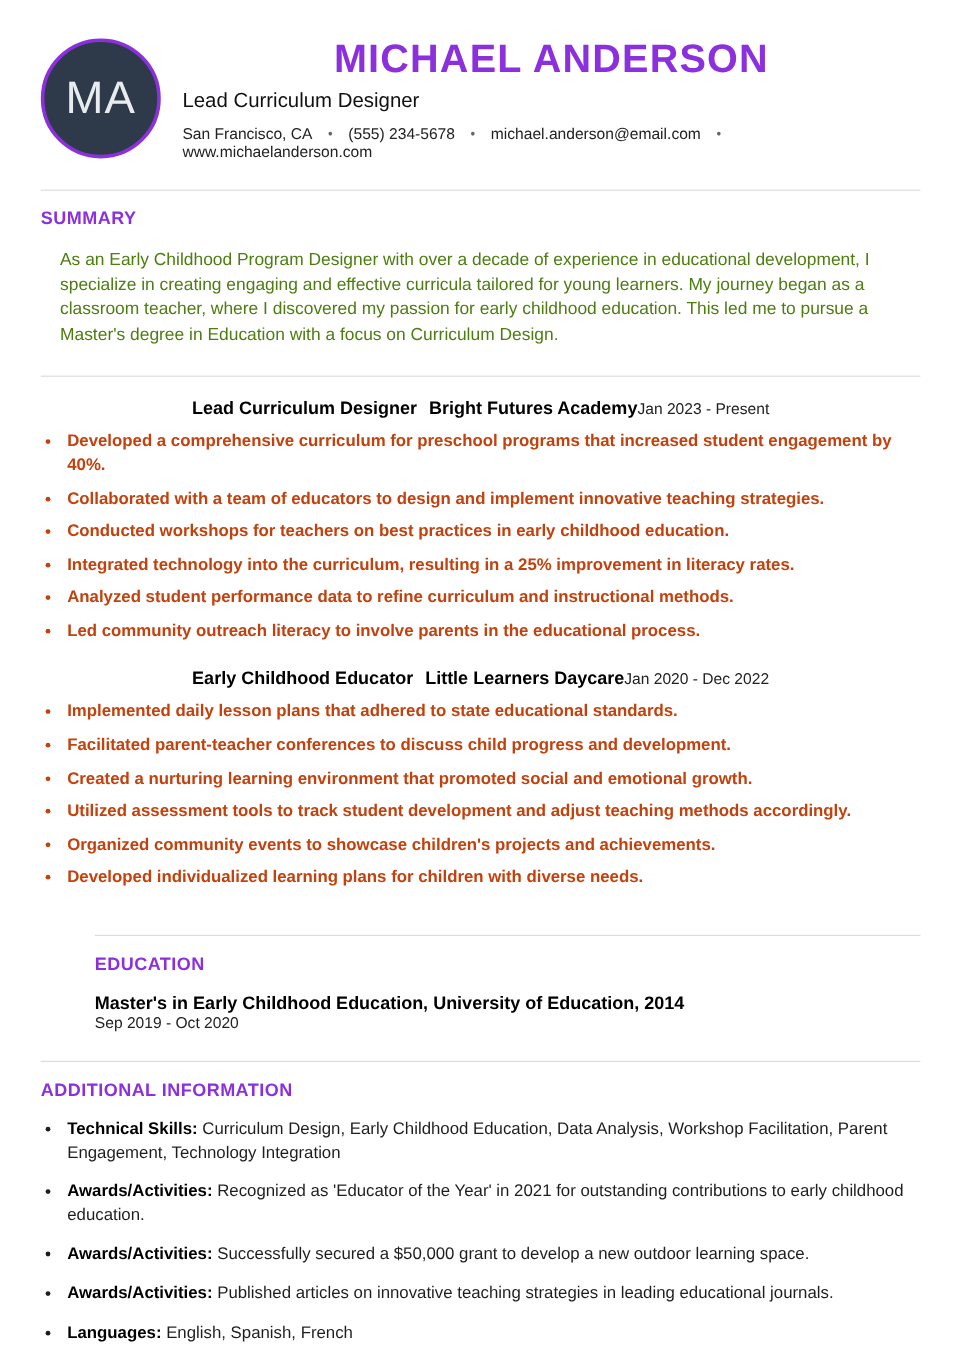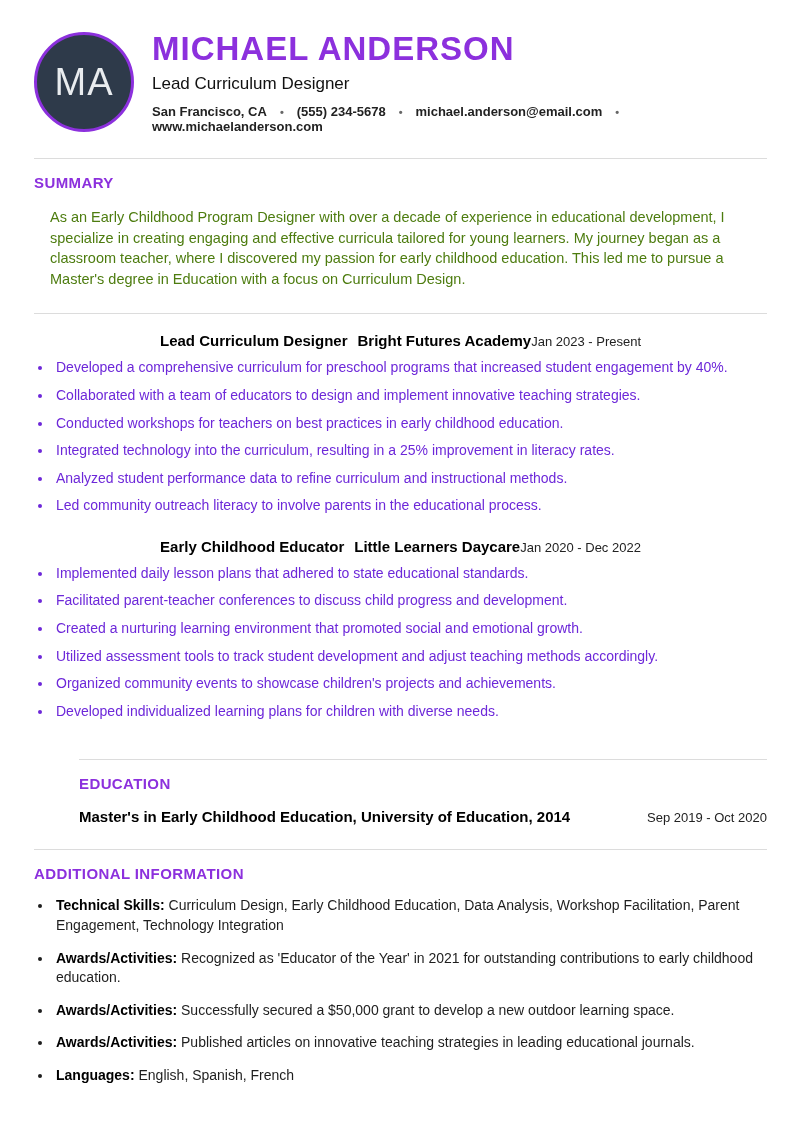--- a/index.html
+++ b/index.html
@@ -39,34 +39,34 @@
     letter-spacing: 1px;
     font-weight: 400;
   }
   .header-text { margin-left: 18px; flex: 1; }
   .name {
     margin: 0 0 6px 0;
     color: var(--accent);
     font-size: 33px;
     font-weight: 700;
     letter-spacing: 1px;
+    text-align: center;
   }
   .job-headline {
     margin: 0 0 10px 0;
     font-size: 17px;
     font-weight: 400;
     color: #111;
   }
   .contact {
     font-size: 13px;
     color: #222;
     display: flex;
     align-items: center;
     flex-wrap: wrap;
-    font-weight: bold;
   }
   .contact .dot { color: #666; margin: 0 13px; font-size: 11px; }
 
   
   section { margin-top: 24px; }
   section.gap-lg { margin-top: 38px; margin-left: 45px; }
   hr.rule { border: none; border-top: 1px solid var(--rule); margin: 0; }
   .section-heading {
     color: var(--accent);
     font-size: 15px;
@@ -96,29 +96,31 @@
 
   ul.bullets {
     margin: 0;
     padding-left: 19px;
   }
   ul.bullets li {
     font-size: 14px;
     line-height: 1.4;
     margin-bottom: 8px;
     padding-left: 3px;
-    color: #6d28d9;
+    color: #c2410c;
+    font-weight: bold;
   }
 
   
   .edu-head {
     display: flex;
     justify-content: space-between;
     align-items: baseline;
     margin-top: 16px;
+    flex-direction: column;
   }
   .edu-degree { font-size: 15px; font-weight: 700; color: #000; }
 
   
   ul.additional {
     margin: 14px 0 0 0;
     padding-left: 19px;
   }
   ul.additional li {
     font-size: 14px;

